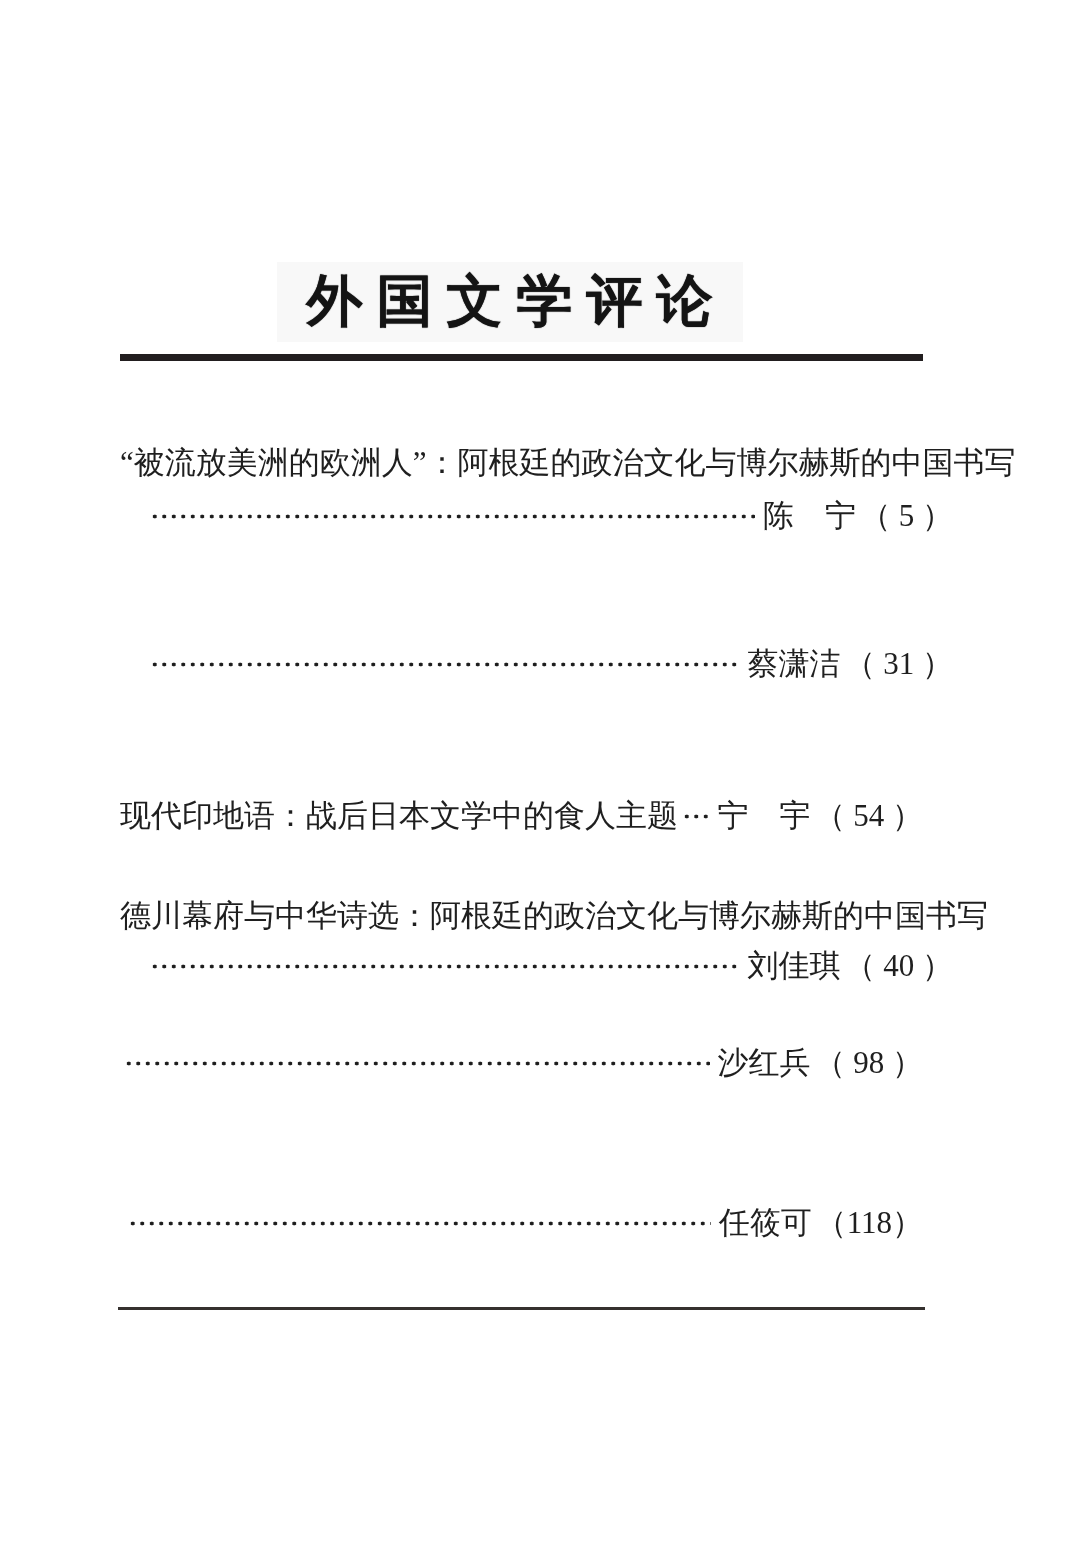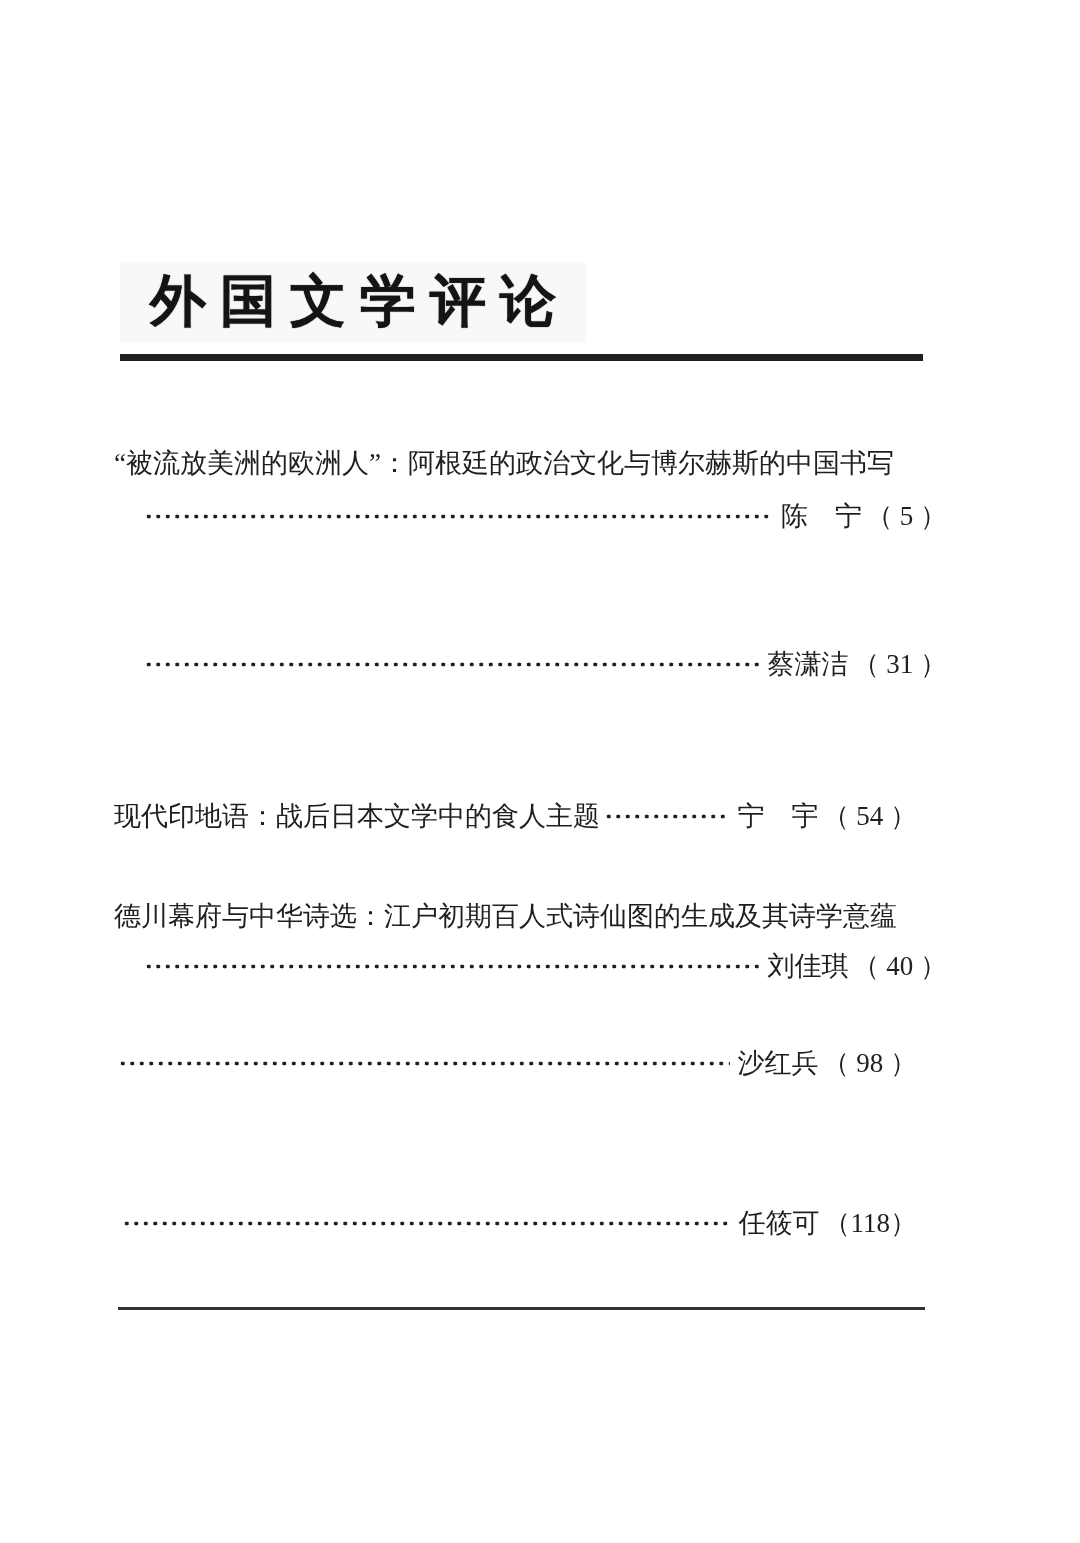--- a/index.html
+++ b/index.html
@@ -5,44 +5,44 @@
   html,body { margin:0; padding:0; background:#ffffff; }
   .page {
     position:relative;
     width:1080px; height:1543px;
     background:#ffffff;
     font-family:"Liberation Serif","DejaVu Serif",serif;
     color:#1f1f1f;
     overflow:hidden;
   }
   .masthead-wrap {
-    position:absolute; left:120px; width:803px; top:262px;
-    text-align:left;
+    position:absolute; left:108px; width:803px; top:262px;
+    text-align:center;
   }
   .masthead {
     display:inline-block;
     font-size:56px; font-weight:bold;
     letter-spacing:14px;
     padding:2px 16px 2px 30px; 
     background:#f8f8f8;
     color:#141414;
     text-shadow:0 0 1px #141414;
     white-space:nowrap;
   }
   .rule-thick {
     position:absolute; left:120px; width:803px; top:354px; height:7px;
     background:#221e1f;
   }
   .rule-thin {
     position:absolute; left:118px; width:807px; top:1307px; height:3px;
     background:#35312f;
   }
   .line {
-    position:absolute; left:114px; width:803px;
-    font-size:27px; line-height:32px; white-space:nowrap;
+    position:absolute; left:120px; width:803px;
+    font-size:31px; line-height:32px; white-space:nowrap;
   }
   .flexline { display:flex; align-items:center; }
   .indent { padding-left:30px; }
   .dots {
     flex:1 1 auto;
     align-self:center;
     height:27px;
     margin-right:8px;
     background-image:radial-gradient(circle, #1c1c1c 1.7px, transparent 2.2px);
     background-size:9.5px 27px;
@@ -81,21 +81,21 @@
   </div>
 
   <div class="line flexline" style="top:800px">
     <span class="entry-title">现代印地语：战后日本文学中的食人主题</span>
     <span class="dots" style="margin-left:4px"></span>
     <span class="author">宁　宇</span>
     <span class="pageno">（ 54 ）</span>
   </div>
 
   <div class="line" style="top:900px">
-    <span class="entry-title">德川幕府与中华诗选：江户初期百人式诗仙图的生成及其诗学意蕴</span>
+    <span class="entry-title">德川幕府与中华诗选：阿根廷的政治文化与博尔赫斯的中国书写</span>
   </div>
   <div class="line flexline indent" style="top:950px">
     <span class="dots"></span>
     <span class="author">刘佳琪</span>
     <span class="pageno">（ 40 ）</span>
   </div>
 
   <div class="line flexline" style="top:1047px">
     <span class="dots" style="margin-left:4px"></span>
     <span class="author">沙红兵</span>

